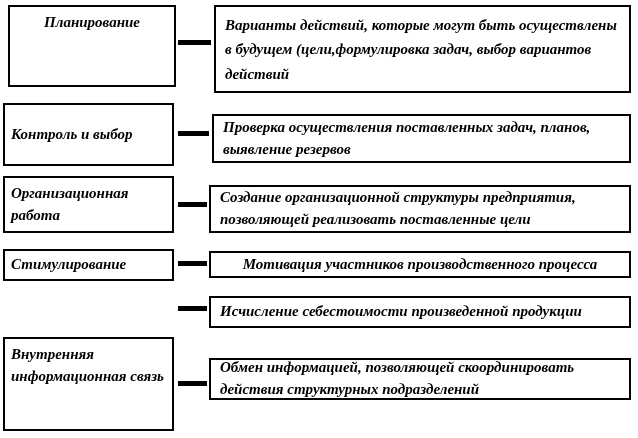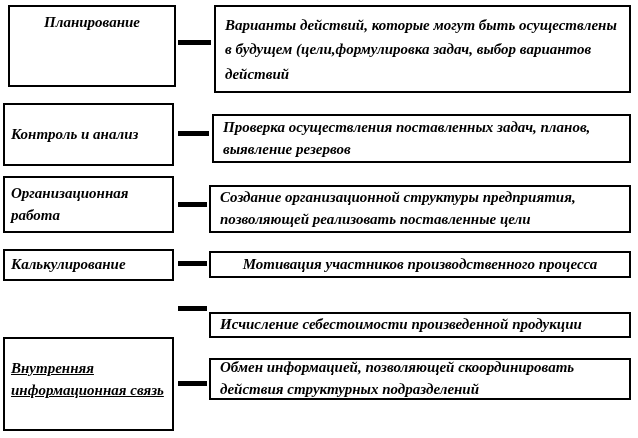--- a/index.html
+++ b/index.html
@@ -54,58 +54,58 @@
   .rr3 { left: 209px; top: 185px; width: 422px; height: 48px; font-style: italic; }
 
   
   .r4  { left: 3px;   top: 249px; width: 171px; height: 29px; }
   .c4  { left: 178px; top: 261px; width: 29px; }
   .rr4 { left: 209px; top: 251px; width: 422px; height: 27px; white-space: nowrap; overflow: hidden; justify-content: center; }
 
   
   .r5  { left: 3px;   top: 293px; width: 171px; height: 29px; }
   .c5  { left: 178px; top: 306px; width: 29px; }
-  .rr5 { left: 209px; top: 312px; width: 422px; height: 26px; white-space: nowrap; overflow: hidden; }
+  .rr5 { left: 209px; top: 296px; width: 422px; height: 32px; white-space: nowrap; overflow: hidden; align-items: flex-end; }
 
   
-  .r6  { left: 3px;   top: 337px; width: 171px; height: 94px; align-items: center; padding-top: 5px; text-decoration: underline; }
+  .r6  { left: 3px;   top: 337px; width: 171px; height: 94px; align-items: flex-start; padding-top: 5px; }
   .c6  { left: 178px; top: 381px; width: 29px; }
   .rr6 { left: 209px; top: 358px; width: 422px; height: 42px; }
 </style>
 </head>
 <body>
 
 <div class="canvas">
 
   <div class="box left r1">
     <span>Планирование</span>
   </div>
   <div class="connector c1"></div>
   <div class="box right rr1">
     <span>Варианты действий, которые могут быть осуществлены в будущем (цели,формулировка задач, выбор вариантов действий</span>
   </div>
 
   <div class="box left r2">
-    <span>Контроль и анализ</span>
+    <span>Контроль и выбор</span>
   </div>
   <div class="connector c2"></div>
   <div class="box left r3">
     <span>Организационная работа</span>
   </div>
 
   <div class="box right rr2">
     <span>Проверка осуществления поставленных задач, планов, выявление резервов</span>
   </div>
   <div class="connector c3"></div>
   <div class="box right rr3">
     <span>Создание организационной структуры предприятия, позволяющей реализовать поставленные цели</span>
   </div>
 
   <div class="box left r4">
-    <span>Калькулирование</span>
+    <span>Стимулирование</span>
   </div>
   <div class="connector c4"></div>
   <div class="box right rr4">
     <span>Мотивация участников производственного процесса</span>
   </div>
 
   <div class="connector c5"></div>
   <div class="box right rr5">
     <span>Исчисление себестоимости произведенной продукции</span>
   </div>

